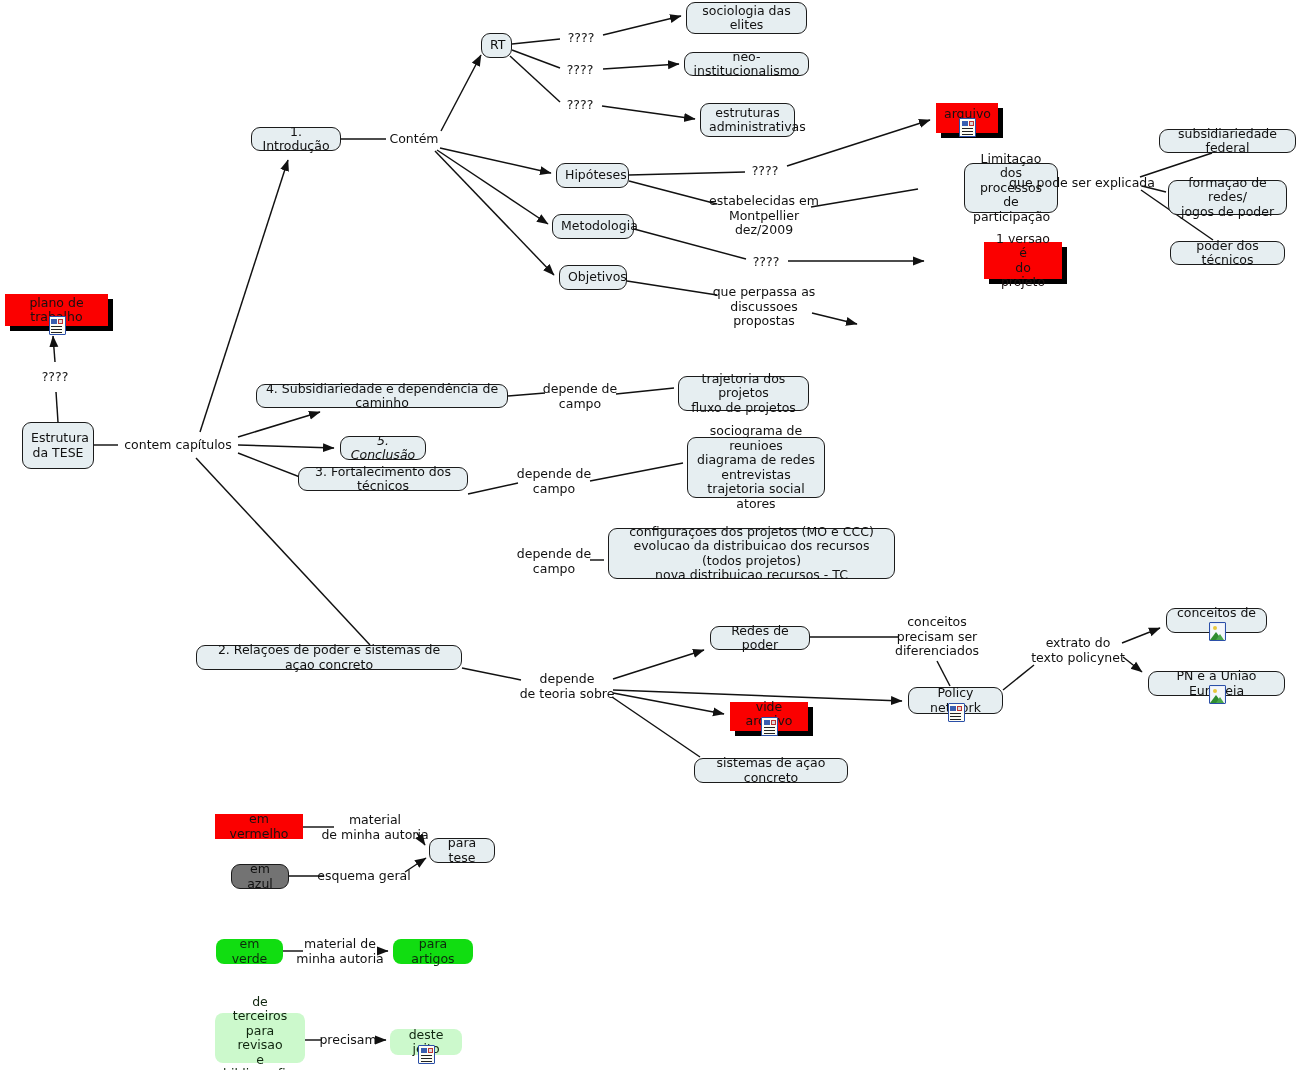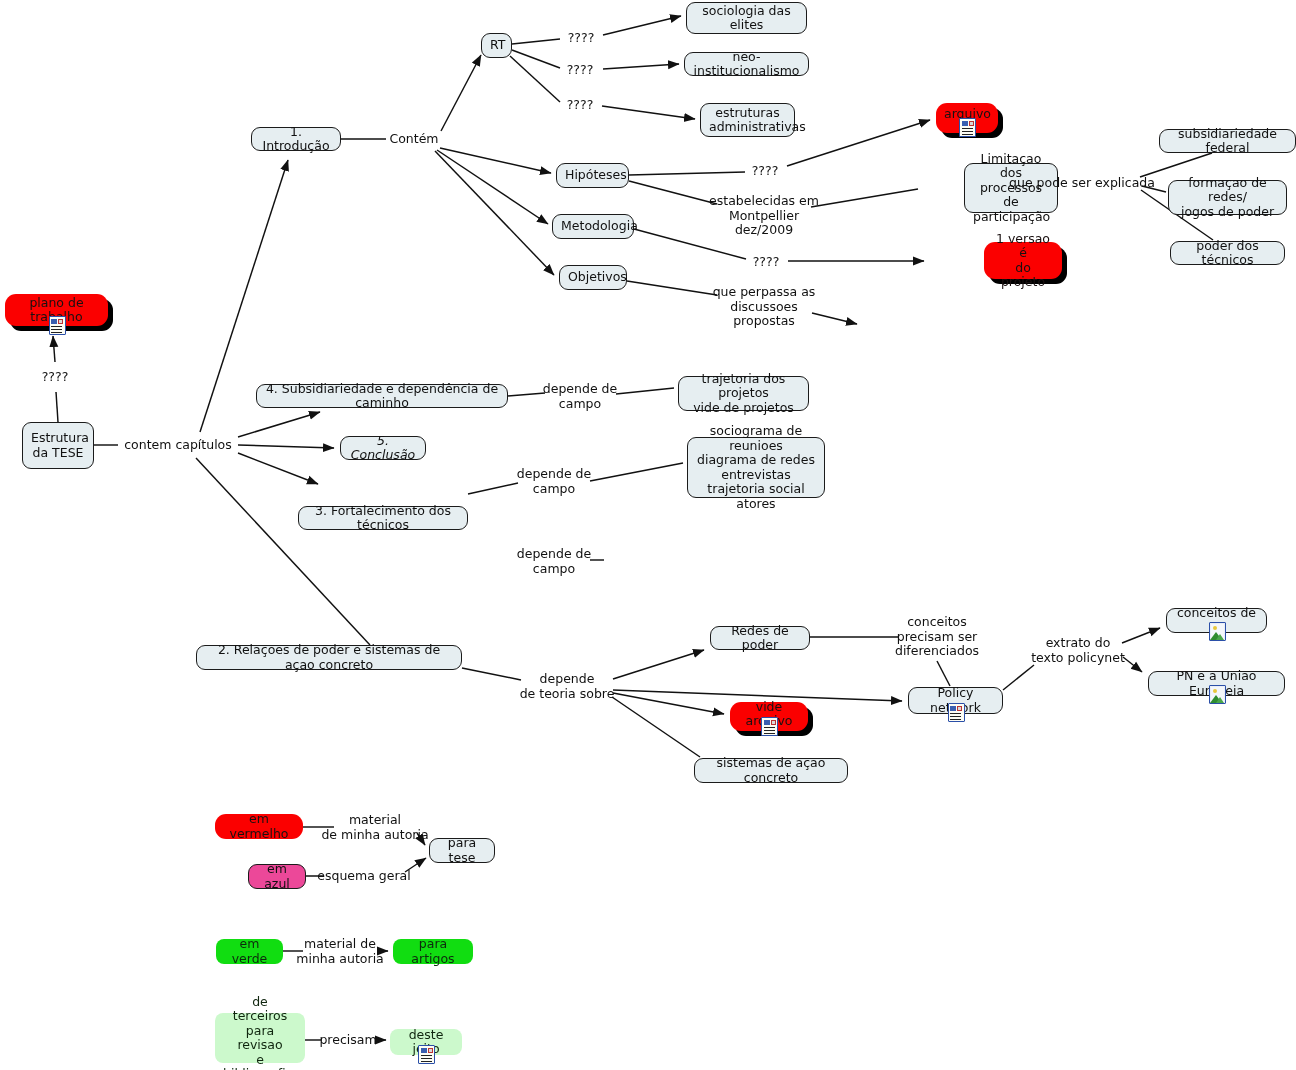--- a/index.html
+++ b/index.html
@@ -38,28 +38,27 @@
     line-height: 14.5px;
     color: #111111;
     white-space: pre-line;
     padding: 3px 8px;
   }
   .node.blue {
     background: #e6eef1;
     border: 1.3px solid #1b1b1b;
   }
   .node.white {
-    background: #ec4899;
+    background: #737373;
     border: 1.3px solid #1b1b1b;
-    margin-left: 17px;
   }
   .node.red {
     background: #fb0000;
     border: none;
-    border-radius: 11px;
+    border-radius: 0;
     color: #1a1010;
     box-shadow: 5px 5px 0 0 #000000;
   }
   .node.green {
     background: #11dd11;
     border: none;
     border-radius: 8px;
     color: #0d2b0d;
   }
   .node.lightgreen {
@@ -331,38 +330,43 @@
   <div class="node blue" style="left:1170px;top:241px;width:115px;height:24px;">
     <span class="ntext">poder dos técnicos</span>
   </div>
 
   <div class="node blue" style="left:256px;top:384px;width:252px;height:24px;">
     <span class="ntext">4. Subsidiariedade e dependência de caminho</span>
   </div>
 
   <div class="node blue" style="left:678px;top:376px;width:131px;height:35px;">
     <span class="ntext">trajetoria dos projetos
-vide de projetos</span>
+fluxo de projetos</span>
   </div>
 
   <div class="node blue" style="left:340px;top:436px;width:86px;height:24px;font-style:italic;">
     <span class="ntext">5. Conclusão</span>
   </div>
 
-  <div class="node blue" style="left:298px;top:506px;width:170px;height:24px;">
+  <div class="node blue" style="left:298px;top:467px;width:170px;height:24px;">
     <span class="ntext">3. Fortalecimento dos técnicos</span>
   </div>
 
   <div class="node blue" style="left:687px;top:437px;width:138px;height:61px;">
     <span class="ntext">sociograma de reunioes
 diagrama de redes
 entrevistas
 trajetoria social atores</span>
   </div>
 
+  <div class="node blue" style="left:608px;top:528px;width:287px;height:51px;">
+    <span class="ntext">configuraçoes dos projetos (MO e CCC)
+evolucao da distribuicao dos recursos (todos projetos)
+nova distribuicao recursos - TC</span>
+  </div>
 
   <div class="node blue" style="left:196px;top:645px;width:266px;height:25px;">
     <span class="ntext">2. Relaçoes de poder e sistemas de açao concreto</span>
   </div>
 
   <div class="node blue" style="left:710px;top:626px;width:100px;height:24px;">
     <span class="ntext">Redes de poder</span>
   </div>
 
   <div class="node red" style="left:730px;top:702px;width:78px;height:29px;">

